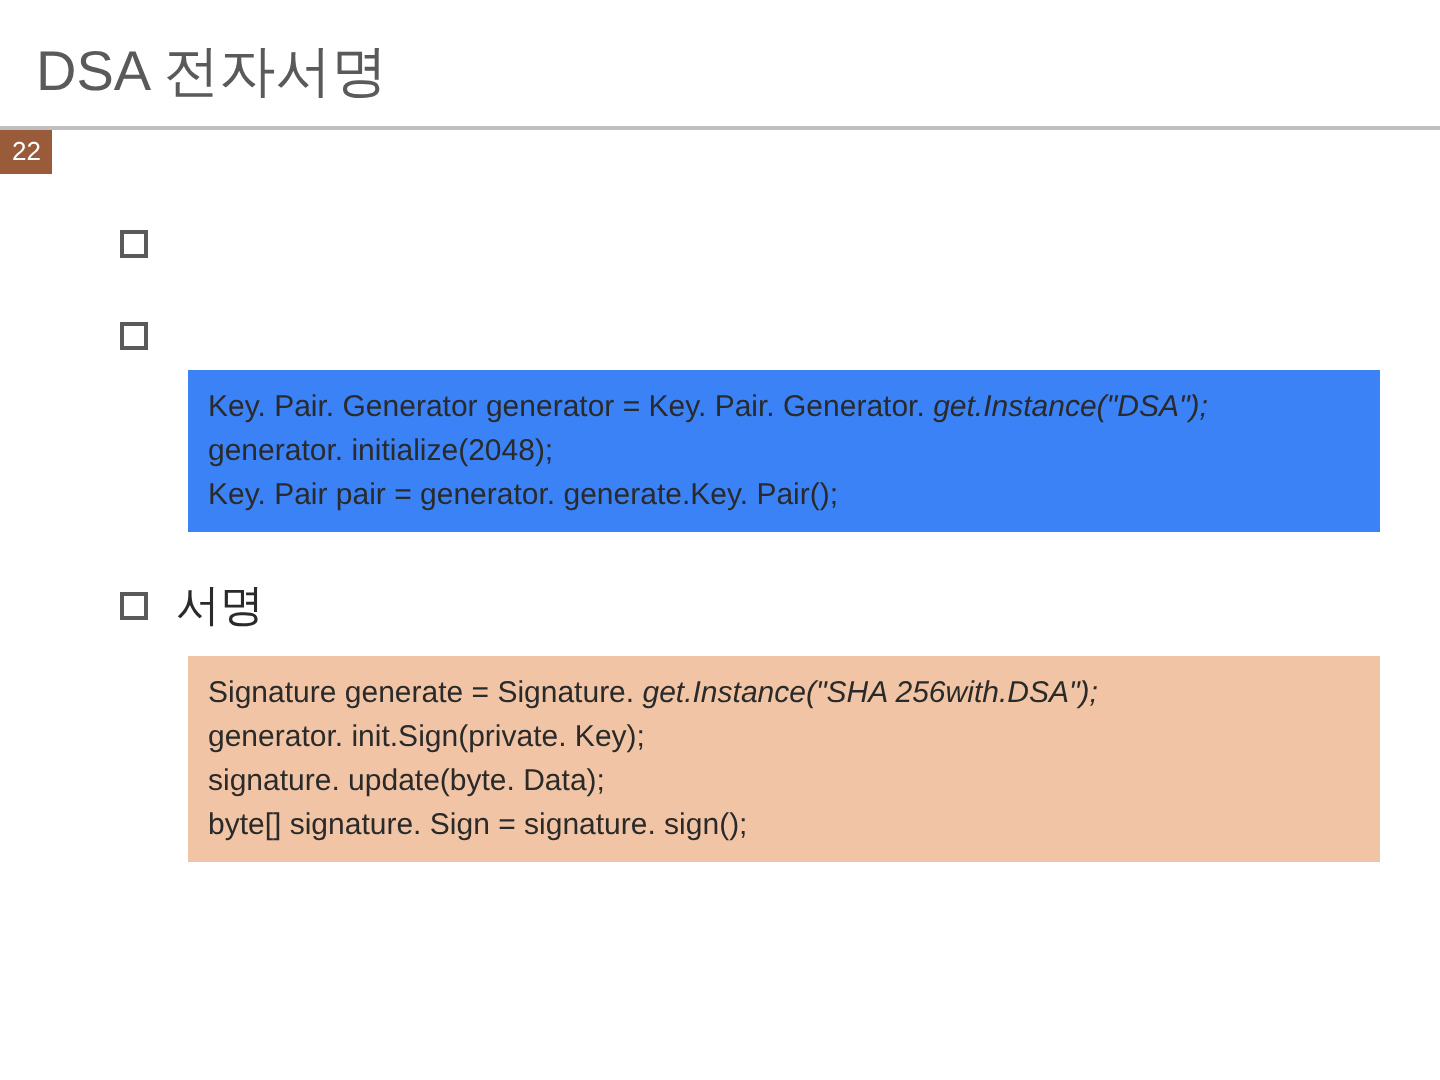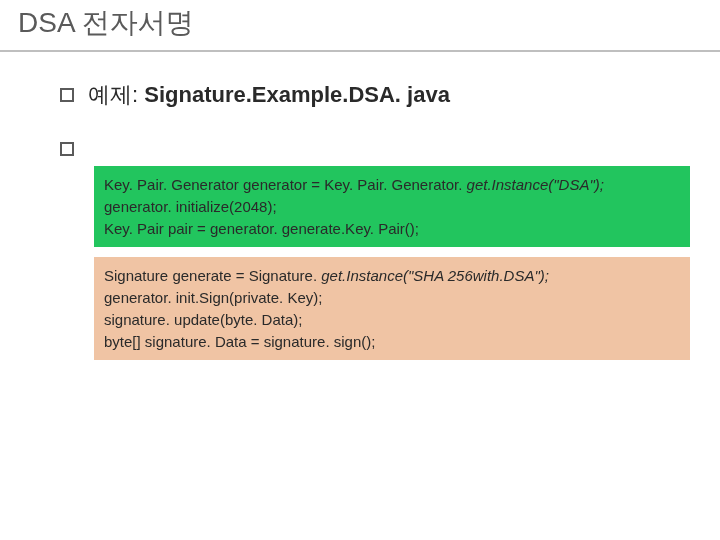--- a/index.html
+++ b/index.html
@@ -1,58 +1,62 @@
 <!DOCTYPE html>
 <html><head>
 <meta charset="utf-8">
 <style>
   * { margin: 0; padding: 0; box-sizing: border-box; }
   html, body { width: 720px; height: 540px; background: #fff; font-family: "Malgun Gothic", "Apple SD Gothic Neo", Arial, sans-serif; }
-  .slide { position: relative; width: 720px; height: 540px; padding-top: 4px; }
+  .slide { position: relative; width: 720px; height: 540px; padding-top: 17px; }
   .title { font-size: 28px; color: #5a5a5a; padding-left: 18px; padding-bottom: 6px; font-weight: 400; }
   .rule { height: 2px; background: #bfbfbf; margin: 2px 0 0 0; }
   .tag-row { height: 22px; width: 100%; }
   .tag { display: inline-block; background: #9a5b3a; color: #fff; font-size: 13px; padding: 2px 6px; line-height: 18px; vertical-align: top; }
   .content { padding: 14px 30px 0 60px; }
   .bullet-row { display: flex; align-items: center; margin-top: 16px; margin-bottom: 6px; }
   .bullet-row.first { margin-top: 14px; }
   .bullet-icon { width: 14px; height: 14px; border: 2px solid #5a5a5a; margin-right: 14px; flex: none; }
   .bullet-text { font-size: 22px; color: #2a2a2a; font-weight: 400; }
   .bullet-text b { font-weight: 700; }
   .code-box { margin: 10px 0 10px 34px; padding: 8px 10px; font-size: 15px; line-height: 1.45; font-family: "Malgun Gothic", Arial, sans-serif; color: #2a2a2a; white-space: pre-wrap; }
-  .code-blue { background: #22c55e; }
+  .code-blue { background: #3b82f6; }
   .code-orange { background: #f0c4a4; }
   .em { font-style: italic; }
 </style>
 </head>
 <body>
 
 <div class="slide">
 
   <div class="title">DSA 전자서명</div>
   <div class="rule"></div>
 
+  <div class="tag-row">
+    <span class="tag">22</span>
+  </div>
 
   <div class="content">
 
     <div class="bullet-row first">
       <span class="bullet-icon"></span>
-      <span class="bullet-text">
-        <span>예제: </span><b>Signature.Example.DSA. java</b>
-      </span>
     </div>
 
     <div class="bullet-row" style="margin-top:32px;">
       <span class="bullet-icon"></span>
     </div>
 
     <div class="code-box code-blue"><span>Key. Pair. Generator generator = Key. Pair. Generator. </span><span class="em">get.Instance("DSA");</span>
 <span>generator. initialize(2048);</span>
 <span>Key. Pair pair = generator. generate.Key. Pair();</span></div>
 
+    <div class="bullet-row" style="margin-top:22px;">
+      <span class="bullet-icon"></span>
+      <span class="bullet-text">서명</span>
+    </div>
 
     <div class="code-box code-orange"><span>Signature generate = Signature. </span><span class="em">get.Instance("SHA 256with.DSA");</span>
 <span>generator. init.Sign(private. Key);</span>
 <span>signature. update(byte. Data);</span>
-<span>byte[] signature. Data = signature. sign();</span></div>
+<span>byte[] signature. Sign = signature. sign();</span></div>
 
   </div>
 </div>
 
 </body></html>

